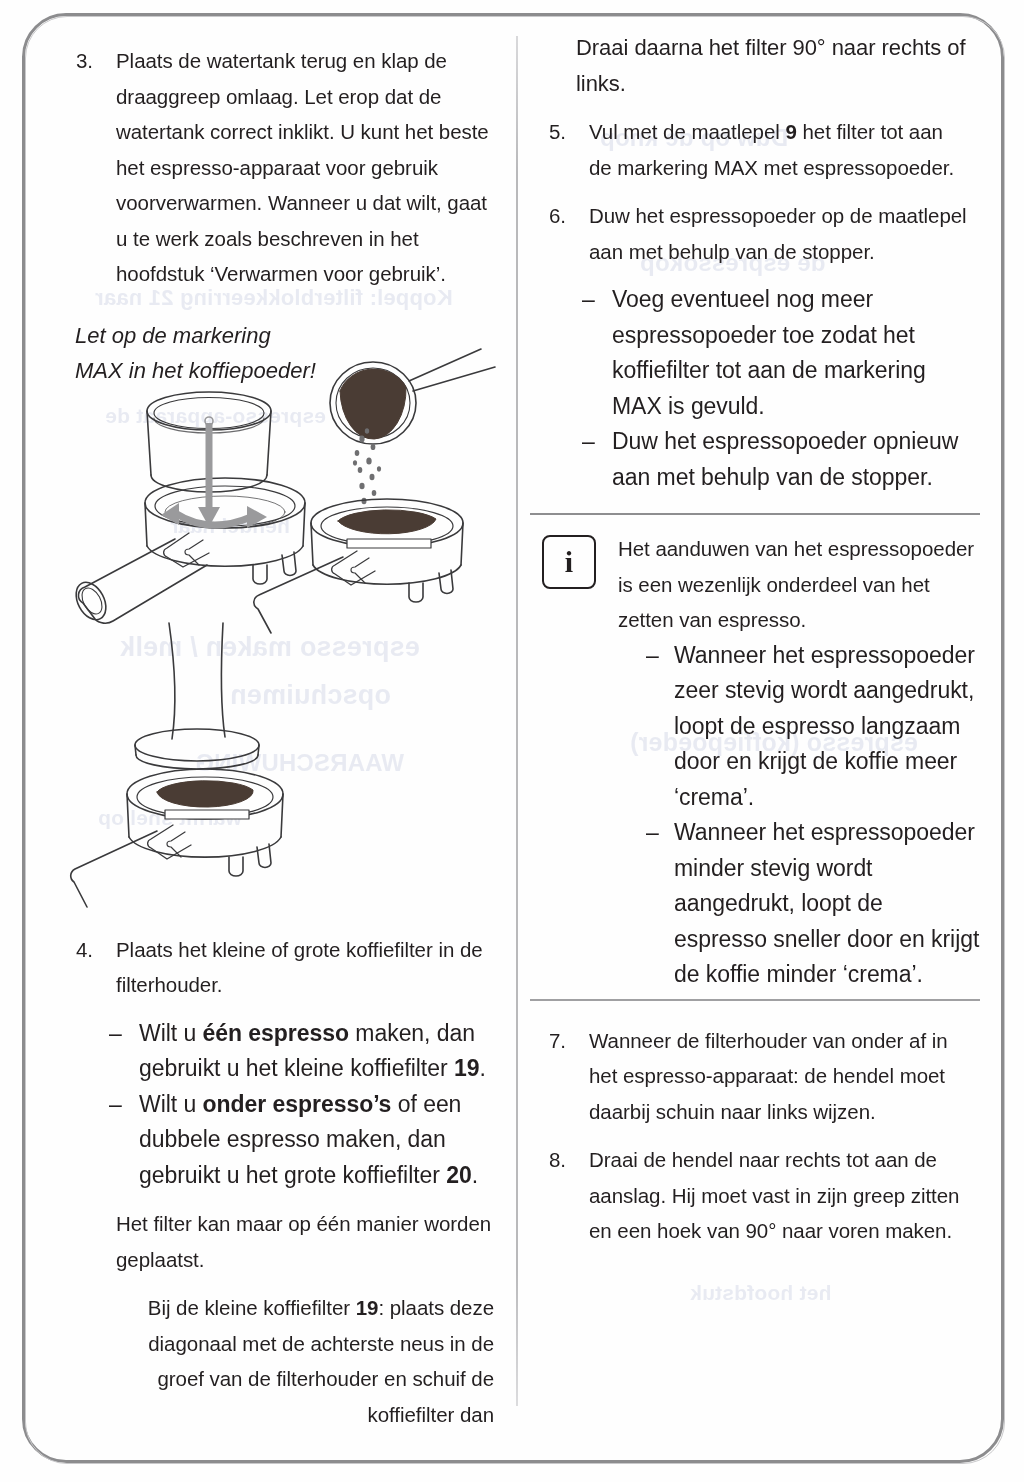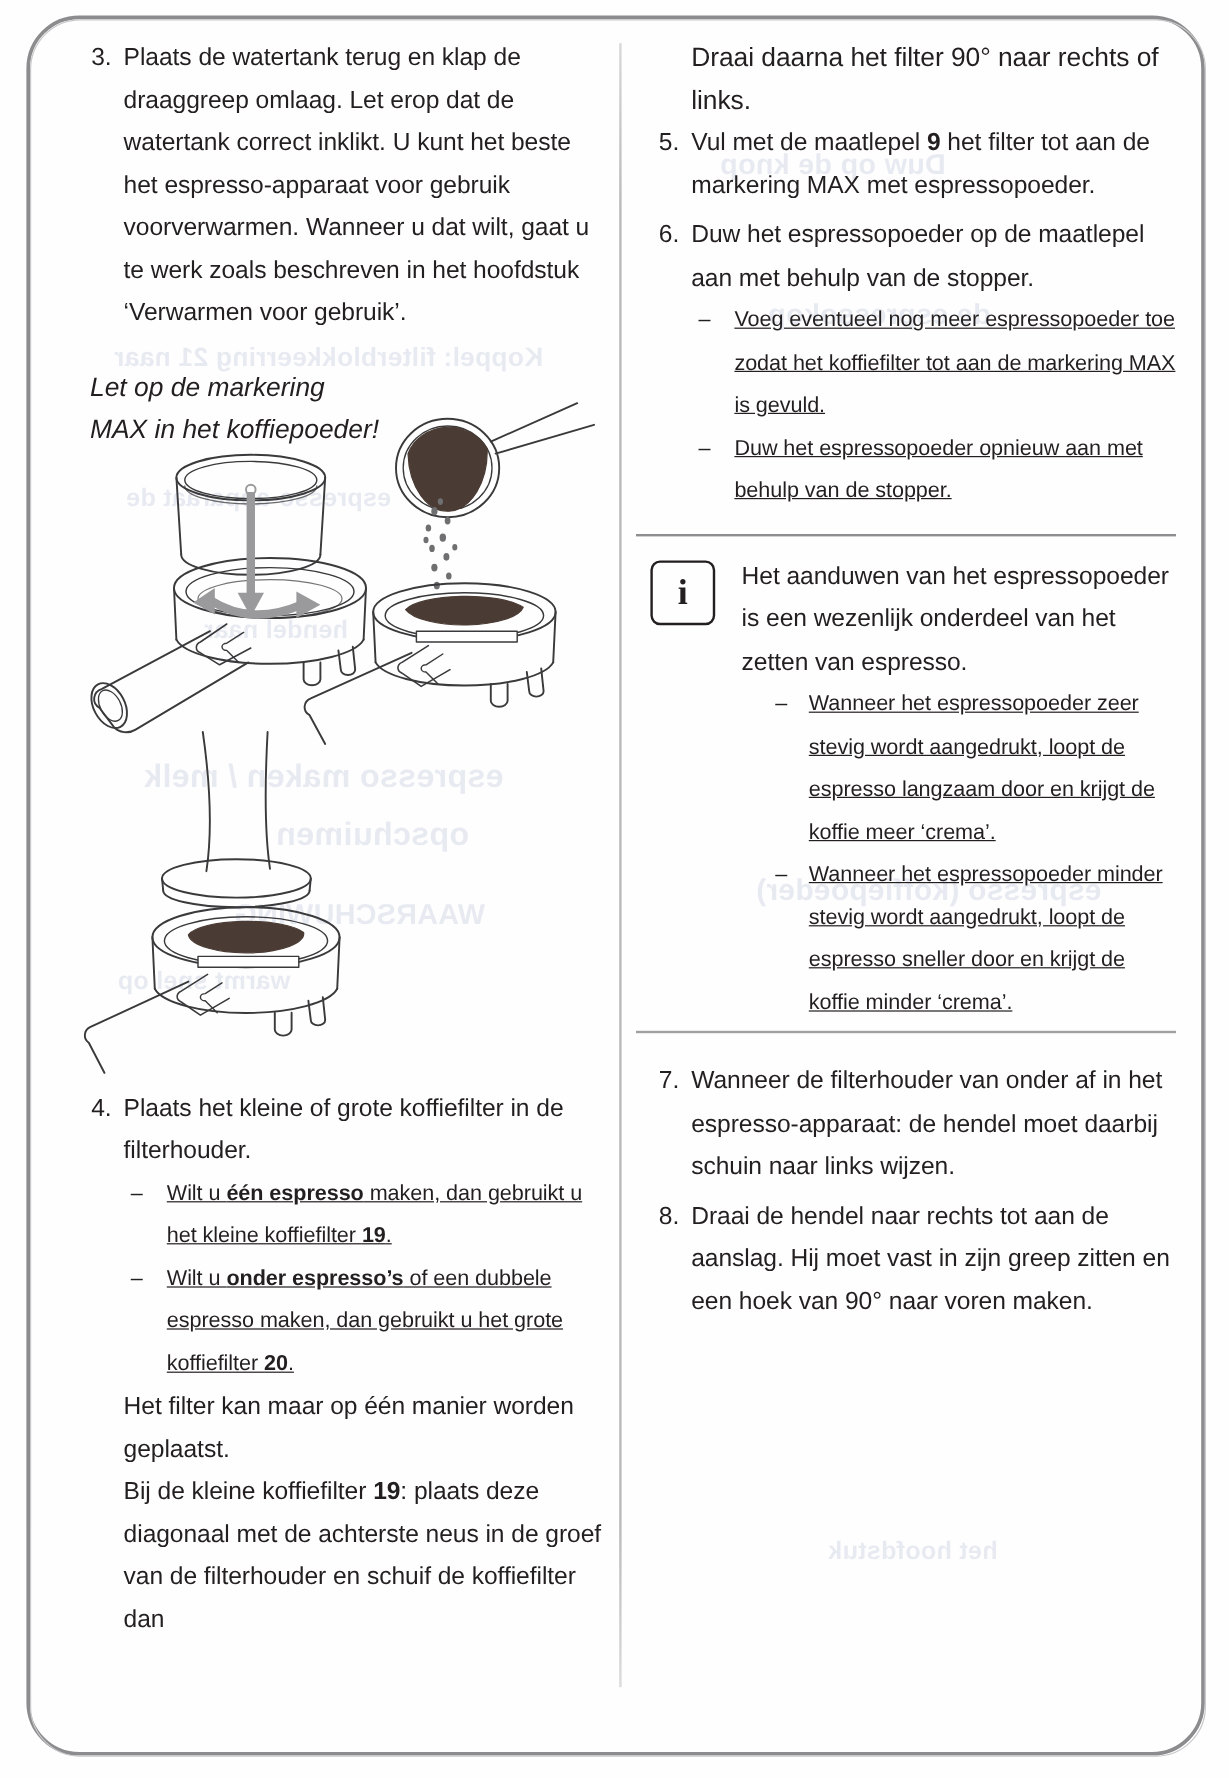--- a/index.html
+++ b/index.html
@@ -81,31 +81,30 @@
     letter-spacing:-0.05px;
   }
   li.step > .num{
     position:absolute;
     left:0; top:0;
     width:36px;
     text-align:right;
     font-size:20.5px;
     line-height:35.5px;
   }
-  li.step .para{ margin:0; }
-  li.step .para + .para{ margin-top:0; }
+  li.step .para{ margin:13px; }
+  li.step .para + .para{ margin-top:0;text-align:right; }
 
   ul.dashes{ margin:0; padding:0; list-style:none; }
   ul.dashes > li{
     position:relative;
     padding-left:36px;
-    font-size:18px;
+    font-size:23px;
     line-height:35.5px;
     letter-spacing:-0.05px;
-    text-decoration:underline;
   }
   ul.dashes > li::before{
     content:"–";
     position:absolute;
     left:6px; top:0;
   }
   .sub-indent{ margin-left:8px; }
 
   b, strong{ font-weight:bold; }
 

